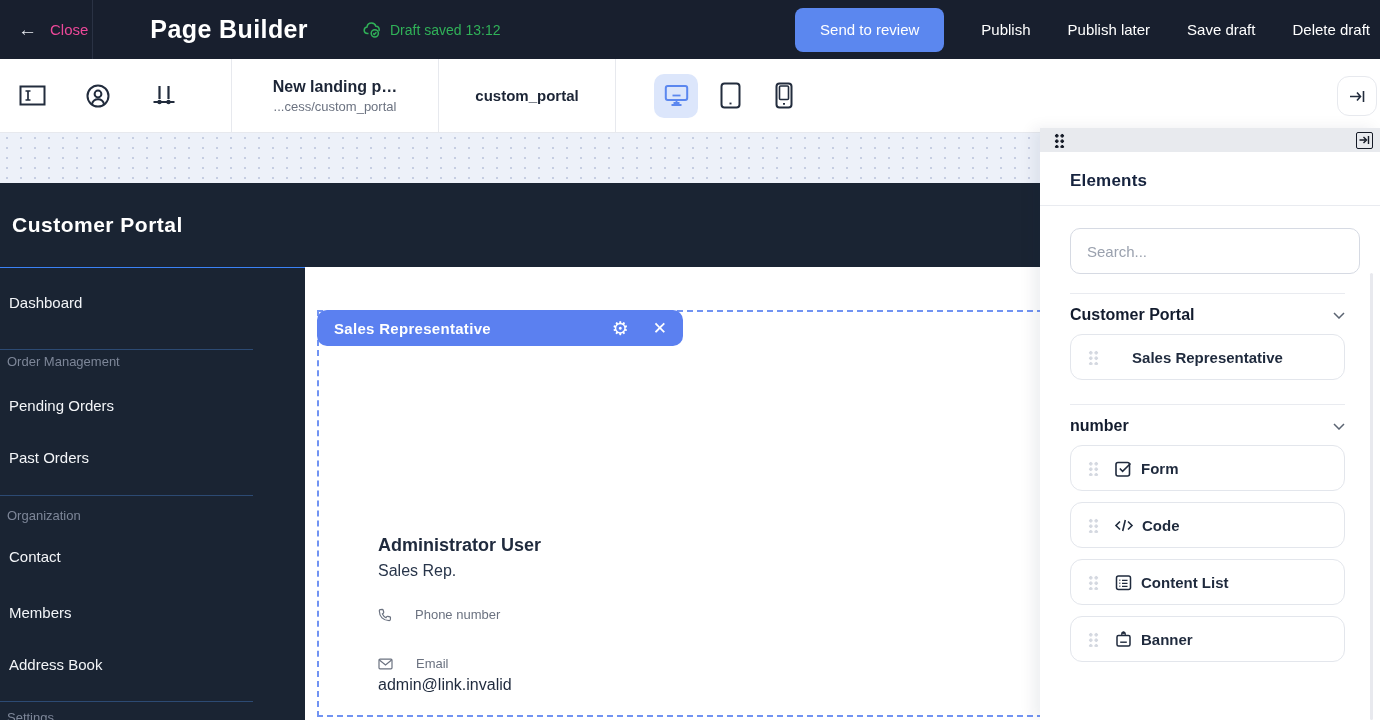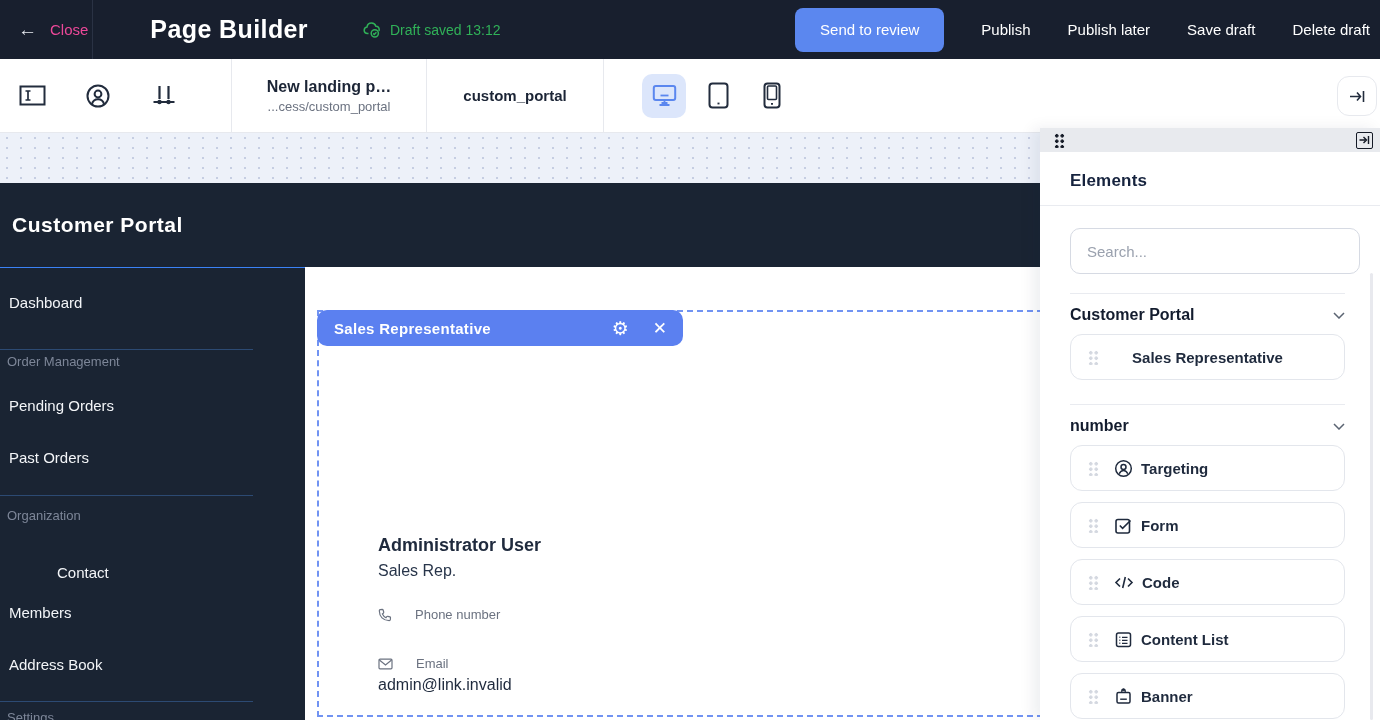--- a/index.html
+++ b/index.html
@@ -20,21 +20,21 @@
                  font-size:15px; font-family:inherit; cursor:pointer; }
   .btn-ghost { background:none; border:none; color:#fff; font-size:15px; font-family:inherit; cursor:pointer; white-space:nowrap; }
 
   
   .toolbar { position:absolute; left:0; top:59px; width:1380px; height:74px; background:#fff;
              border-bottom:1px solid #e7e9ee; display:flex; align-items:center; }
   .tool-ic { width:40px; height:40px; display:flex; align-items:center; justify-content:center; cursor:pointer; color:#222c3d; }
   .tool-ic:nth-child(1){ margin-left:12px; }
   .tool-ic + .tool-ic { margin-left:26px; }
   .tb2-vdiv { width:1px; height:74px; background:#e7e9ee; }
-  .page-select { width:178px; margin:8px; display:flex; flex-direction:column; align-items:center; justify-content:center; cursor:pointer; }
+  .page-select { width:178px; margin:14px; display:flex; flex-direction:column; align-items:center; justify-content:center; cursor:pointer; }
   .page-select .pname { font-size:16px; font-weight:bold; color:#1c2536; }
   .page-select .ppath { font-size:13px; color:#6b7280; margin-top:3px; }
   .tab-label { width:176px; text-align:center; font-size:15px; font-weight:bold; color:#1c2536; cursor:pointer; }
   .devices { display:flex; align-items:center; gap:10px; margin-left:38px; }
   .dev-btn { width:44px; height:44px; border-radius:10px; display:flex; align-items:center; justify-content:center; cursor:pointer; color:#222c3d; }
   .dev-btn.active { background:#dce6fb; color:#5b87ef; }
   .collapse-btn { position:absolute; right:3px; top:17px; width:40px; height:40px; border:1px solid #e7e9ee;
                   border-radius:12px; display:flex; align-items:center; justify-content:center; cursor:pointer; background:#fff; }
 
   
@@ -190,21 +190,21 @@
       <div class="page-body">
 
         <nav class="page-sidebar">
           <span class="ps-link" style="top:26px;">Dashboard</span>
           <div class="ps-div" style="top:81px;"></div>
           <span class="ps-label" style="top:86px;">Order Management</span>
           <span class="ps-link" style="top:129px;">Pending Orders</span>
           <span class="ps-link" style="top:181px;">Past Orders</span>
           <div class="ps-div" style="top:227px;"></div>
           <span class="ps-label" style="top:240px;">Organization</span>
-          <span class="ps-link" style="top:296px;margin-left:48px;">Contact</span>
+          <span class="ps-link" style="top:280px;">Contact</span>
           <span class="ps-link" style="top:336px;">Members</span>
           <span class="ps-link" style="top:388px;">Address Book</span>
           <div class="ps-div" style="top:433px;"></div>
           <span class="ps-label" style="top:442px;">Settings</span>
         </nav>
 
         <div class="page-content">
           <div class="selection">
             <div class="sel-label">
               <span class="sl-text">Sales Representative</span>
@@ -272,31 +272,20 @@
         <span>number</span>
         <svg width="12" height="7" viewBox="0 0 12 7" fill="none" stroke="#5b6472" stroke-width="1.5">
             <path d="M1 1 L6 6 L11 1"></path>
           </svg>
       </div>
 
       <div class="cards">
         <div class="el-card">
           <span class="handle"></span>
           <span class="el-ic">
-            <svg width="19" height="19" viewBox="0 0 19 19" fill="none" stroke="currentColor" stroke-width="1.5">
-              <circle cx="9.5" cy="9.5" r="7.8"></circle>
-              <circle cx="9.5" cy="8" r="2.5"></circle>
-              <path d="M5.2 14.8 C6.2 12.4 7.7 11.4 9.5 11.4 C11.3 11.4 12.8 12.4 13.8 14.8"></path>
-            </svg>
-          </span>
-          <span class="el-label">Targeting</span>
-        </div>
-        <div class="el-card">
-          <span class="handle"></span>
-          <span class="el-ic">
             <svg width="19" height="19" viewBox="0 0 19 19" fill="none" stroke="currentColor" stroke-width="1.6">
               <rect x="2" y="3.5" width="13.5" height="13.5" rx="2"></rect>
               <path d="M5.8 9.5 l2.8 2.8 L16.5 4.5"></path>
             </svg>
           </span>
           <span class="el-label">Form</span>
         </div>
         <div class="el-card">
           <span class="handle"></span>
           <span class="el-ic">

